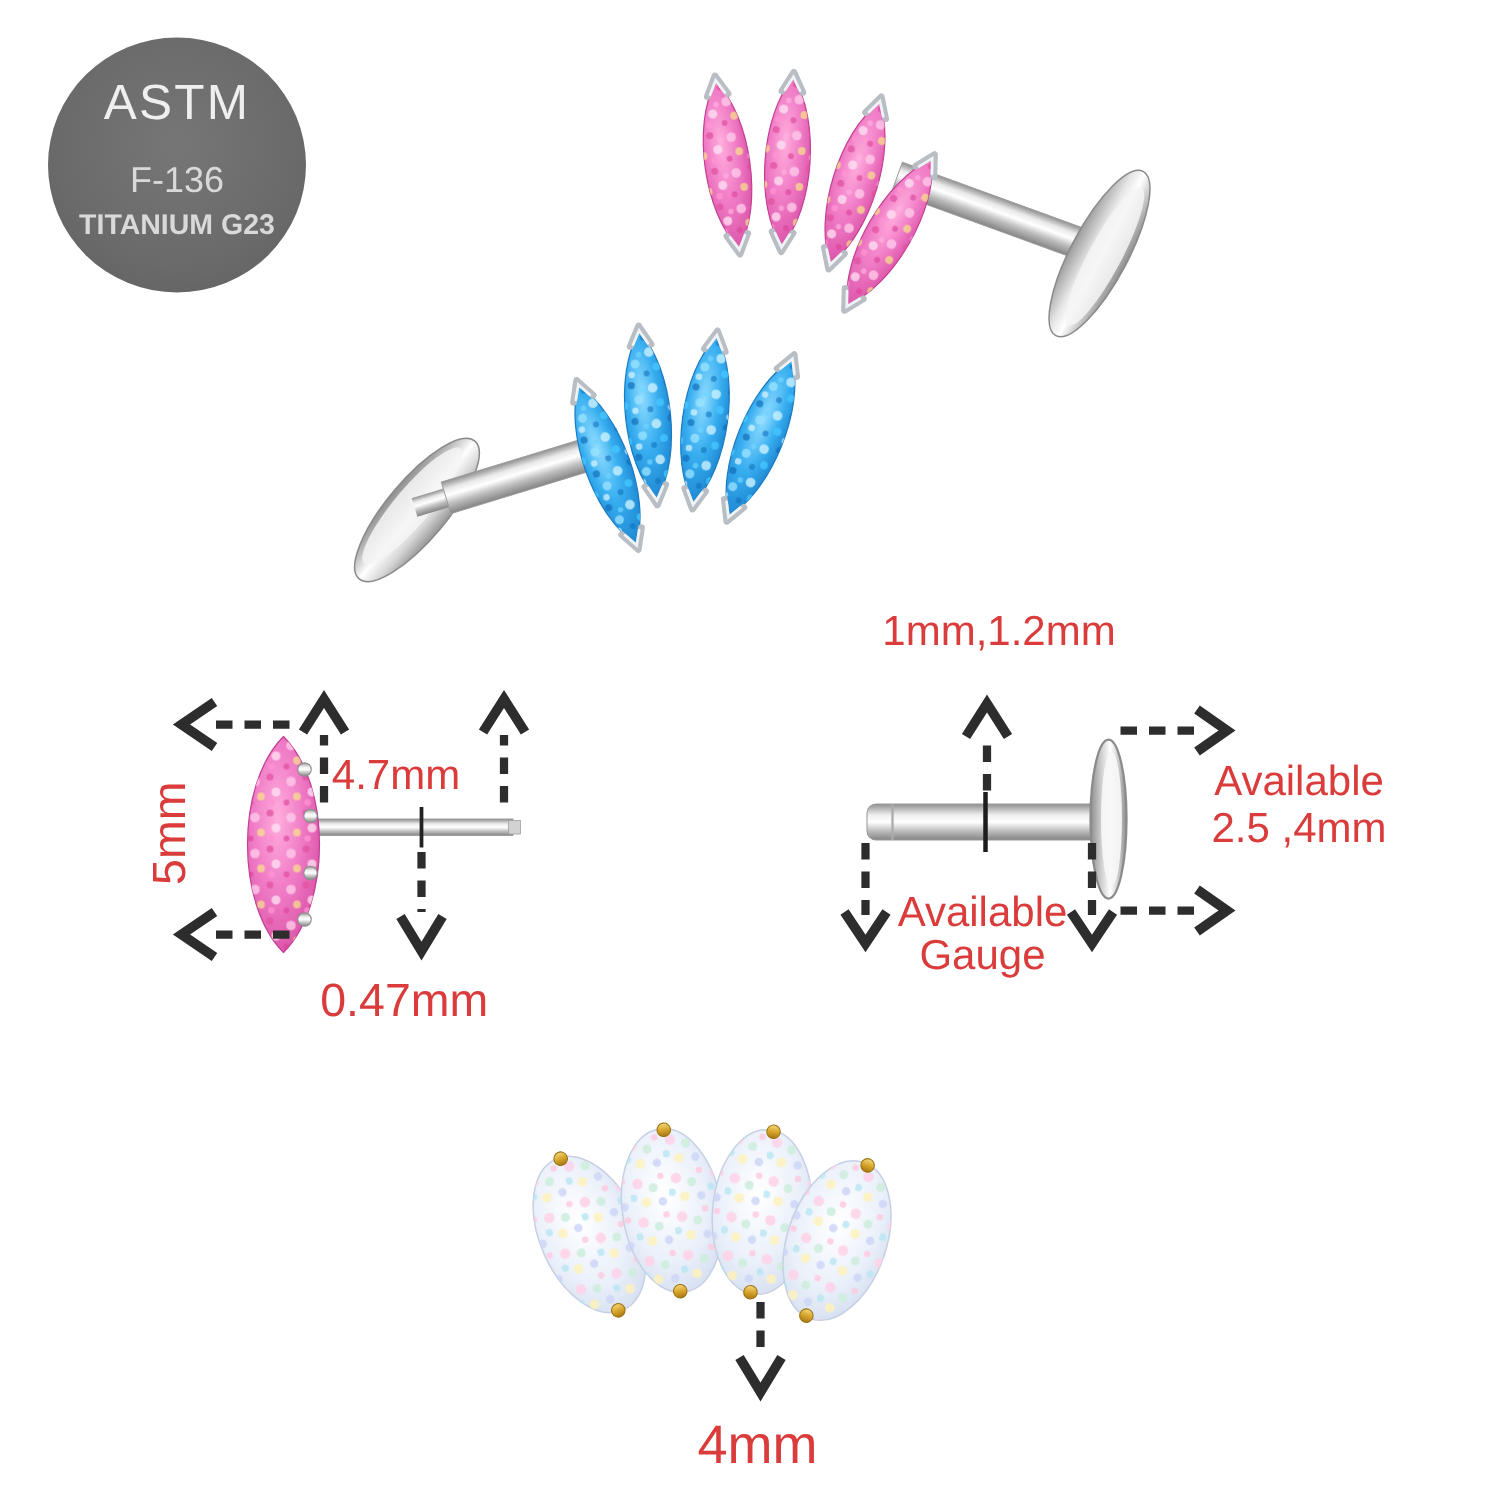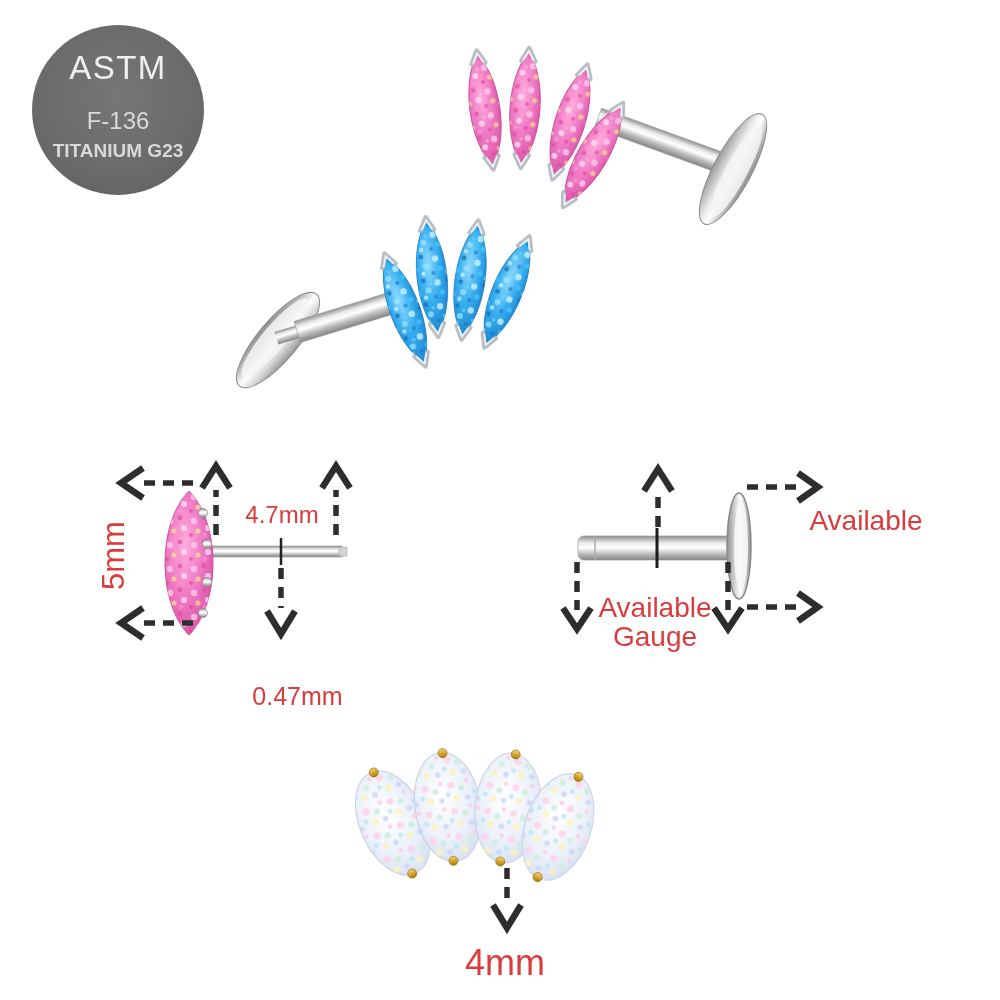--- a/index.html
+++ b/index.html
@@ -21,22 +21,22 @@
   .badge-l2 { font-size:24px; color:#d9d9d9; margin-top:20px; }
   .badge-l3 { font-size:19px; color:#d9d9d9; margin-top:5px; white-space:nowrap;font-weight:bold; }
 
   
   .mlabel {
     position:absolute; color:#da3b3b; text-align:center; line-height:1.07;
     white-space:nowrap;
   }
   .lbl-stone-height { left:77px; top:540px; width:70px; height:31px; font-size:31px;
     transform:rotate(-90deg); }
-  .lbl-post-length { left:232px; top:502px; width:100px; font-size:24px; }
-  .lbl-post-thickness { left:240px; top:650px; width:115px; font-size:25px;margin-top:33px; }
+  .lbl-post-length { left:214px; top:502px; width:100px; font-size:28px; }
+  .lbl-post-thickness { left:212px; top:650px; width:115px; font-size:31px; }
   .lbl-gauge { left:549px; top:406px; width:234px; font-size:28px; line-height:30px; }
   .lbl-diameter { left:770px; top:505px; width:192px; font-size:28px; line-height:31px; }
   .lbl-length { left:560px; top:593px; width:190px; font-size:28px; line-height:29px; }
   .lbl-bottom-size { left:457px; top:944px; width:96px; font-size:36px; }
 
   svg .arrow-line { stroke:#2d2d2d; stroke-width:5.5; stroke-dasharray:11 8; fill:none; }
   svg .arrow-head { stroke:#2d2d2d; stroke-width:6.5; fill:none; stroke-linejoin:miter; }
 </style>
 </head>
 <body>
@@ -258,23 +258,25 @@
       <line class="arrow-line" x1="173" y1="157" x2="173" y2="205"></line>
       <polyline class="arrow-head" points="159,203 173,224 187,203"></polyline>
     </g>
     <g>
       <line class="arrow-line" x1="192" y1="202" x2="245" y2="202"></line>
       <polyline class="arrow-head" points="243,188 263,202 243,216"></polyline>
     </g>
   </svg>
 
   <div class="mlabel lbl-gauge">
+    <div>1mm,1.2mm</div>
   </div>
   <div class="mlabel lbl-diameter">
     <div>Available</div>
+    <div>2.5 ,4mm</div>
   </div>
   <div class="mlabel lbl-length">
     <div>Available</div>
     <div>Gauge</div>
   </div>
 
   <svg class="abs" style="left:330px; top:728px;" width="340" height="235" viewBox="0 0 340 235">
     <defs>
       <radialGradient id="wgrad" cx="45%" cy="40%" r="75%">
         <stop offset="0%" stop-color="#ffffff"></stop>

